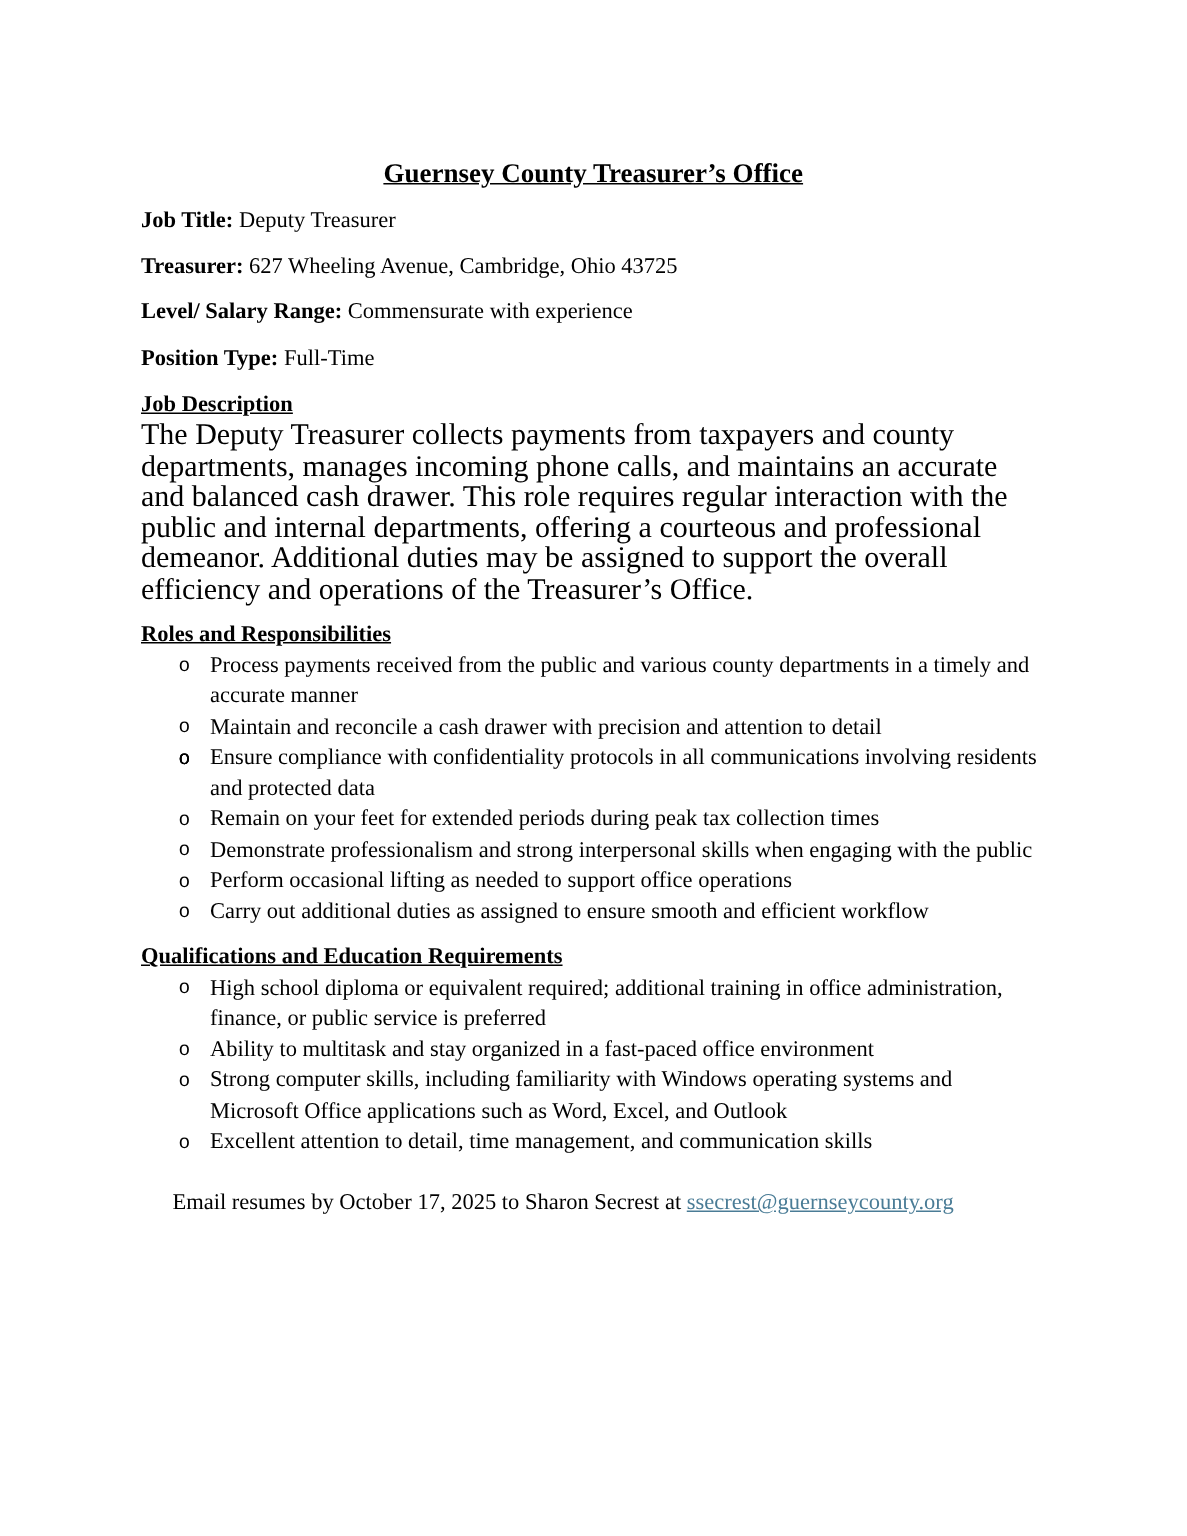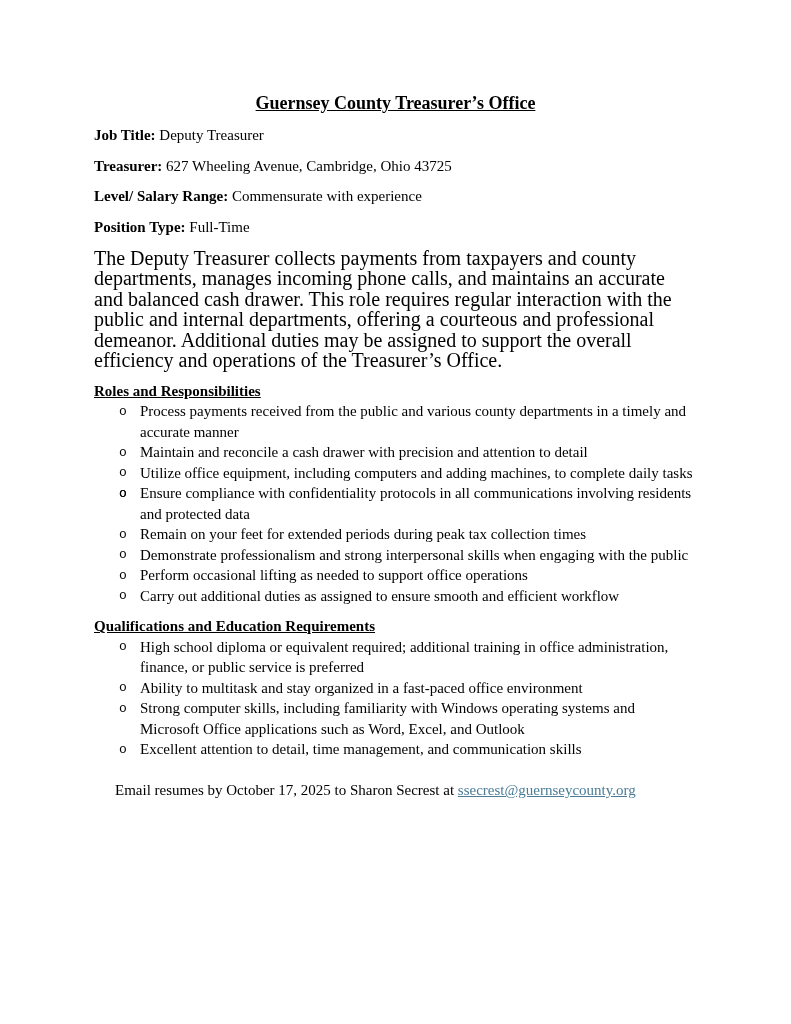--- a/index.html
+++ b/index.html
@@ -17,21 +17,21 @@
     height: 1024px;
     padding: 92px 94px 0 94px;
     background: #ffffff;
     overflow: hidden;
   }
   .doc-title {
     text-align: center;
     font-size: 18px;
     line-height: 22px;
     font-weight: bold;
-    margin: 0 0 11px 0;
+    margin: 12px 0 11px 0;
   }
   .doc-title .u { text-decoration: underline; }
   .meta {
     font-size: 15px;
     line-height: 20.5px;
     margin: 0 0 10.2px 0;
   }
   .b { font-weight: bold; }
   .section { margin-top: 10px; }
   .section.first { margin-top: 3px; }
@@ -101,29 +101,30 @@
     <span class="b">Level/ Salary Range:</span>
     <span>Commensurate with experience</span>
   </p>
 
   <p class="meta">
     <span class="b">Position Type:</span>
     <span>Full-Time</span>
   </p>
 
   <div class="section first">
+    <div class="sec-heading">Job Description</div>
     <p class="body-par">The Deputy Treasurer collects payments from taxpayers and county departments, manages incoming phone calls, and maintains an accurate and balanced cash drawer. This role requires regular interaction with the public and internal departments, offering a courteous and professional demeanor. Additional duties may be assigned to support the overall efficiency and operations of the Treasurer’s Office.</p>
   </div>
 
   <div class="section">
     <div class="sec-heading">Roles and Responsibilities</div>
     <ul class="bullets">
       <li><span class="marker">o</span><span>Process payments received from the public and various county departments in a timely and accurate manner</span></li>
       <li><span class="marker">o</span><span>Maintain and reconcile a cash drawer with precision and attention to detail</span></li>
-      <li><span class="marker">o</span><span>Utilize office equipment, including computers and adding machines, to complete daily tasks</span></li>
+      <li><span class="marker">o</span></li>
       <li><span class="marker">o</span></li>
       <li><span class="marker">o</span><span>Ensure compliance with confidentiality protocols in all communications involving residents and protected data</span></li>
       <li><span class="marker">o</span><span>Remain on your feet for extended periods during peak tax collection times</span></li>
       <li><span class="marker">o</span><span>Demonstrate professionalism and strong interpersonal skills when engaging with the public</span></li>
       <li><span class="marker">o</span><span>Perform occasional lifting as needed to support office operations</span></li>
       <li><span class="marker">o</span><span>Carry out additional duties as assigned to ensure smooth and efficient workflow</span></li>
     </ul>
   </div>
 
   <div class="section">

